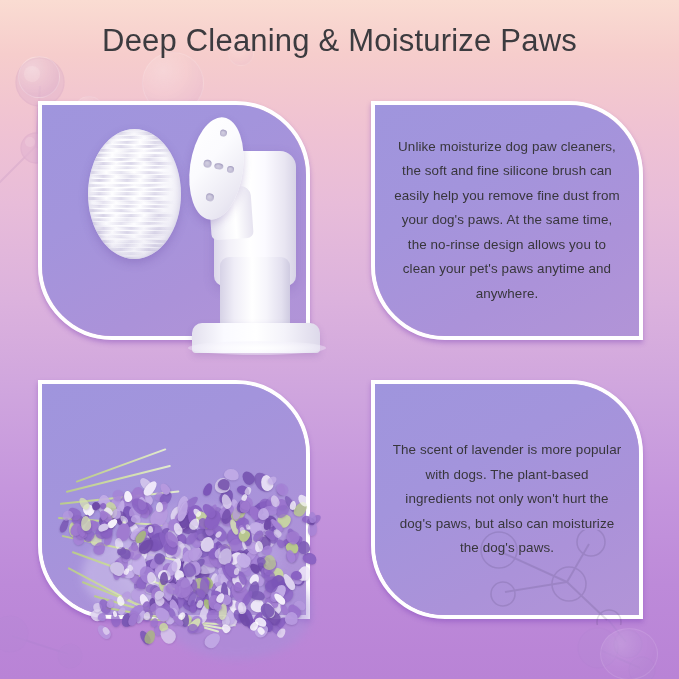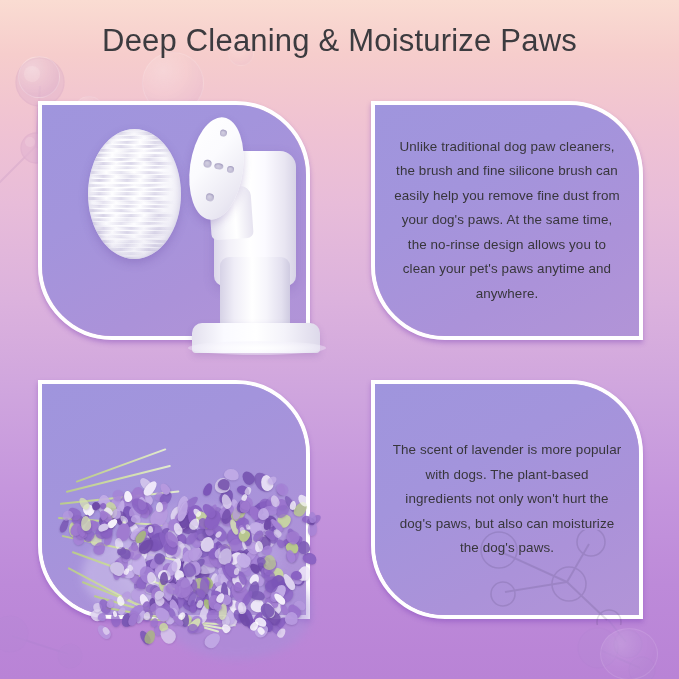--- a/index.html
+++ b/index.html
@@ -433,21 +433,21 @@
     </div>
 
     <div class="base-flare"></div>
     <div class="base-shadow"></div>
   </div>
 </div>
 
 <div class="panel" id="panel-text-1">
   <div class="panel-inner"></div>
   <div class="panel-text">
-    <p>Unlike traditional dog paw cleaners, the brush and fine silicone brush can easily help you remove fine dust from your dog's paws. At the same time, the no-rinse design allows you to clean your pet's paws anytime and anywhere.</p>
+    <p>Unlike moisturize dog paw cleaners, the soft and fine silicone brush can easily help you remove fine dust from your dog's paws. At the same time, the no-rinse design allows you to clean your pet's paws anytime and anywhere.</p>
   </div>
 </div>
 
 <div class="panel" id="panel-lavender">
   <div class="panel-inner"></div>
   <div class="lav-stage" id="lavender-stage">
       <div class="lav-haze" style="left:70px; top:120px; width:170px; height:110px; background:#b9a5e2;"></div>
       <div class="lav-haze" style="left:120px; top:180px; width:150px; height:95px; background:#a78ed8;"></div>
       <div class="lav-haze" style="left:40px; top:155px; width:90px; height:70px; background:#cfc3ec;"></div>
       <div class="lav-stem" style="left:18px; top:118px; width:120px; height:4px; transform:rotate(-6deg);">

